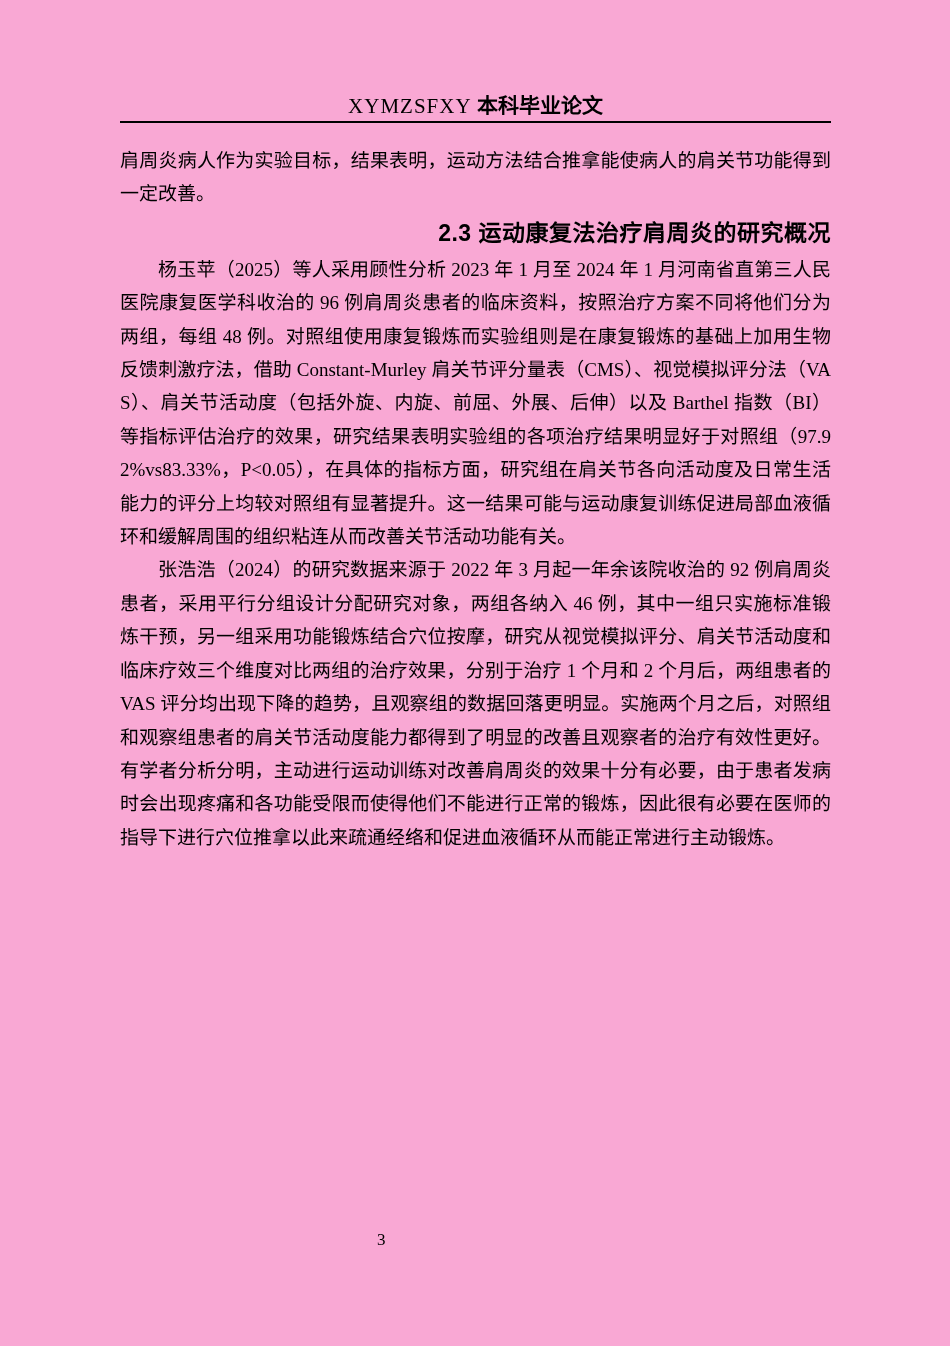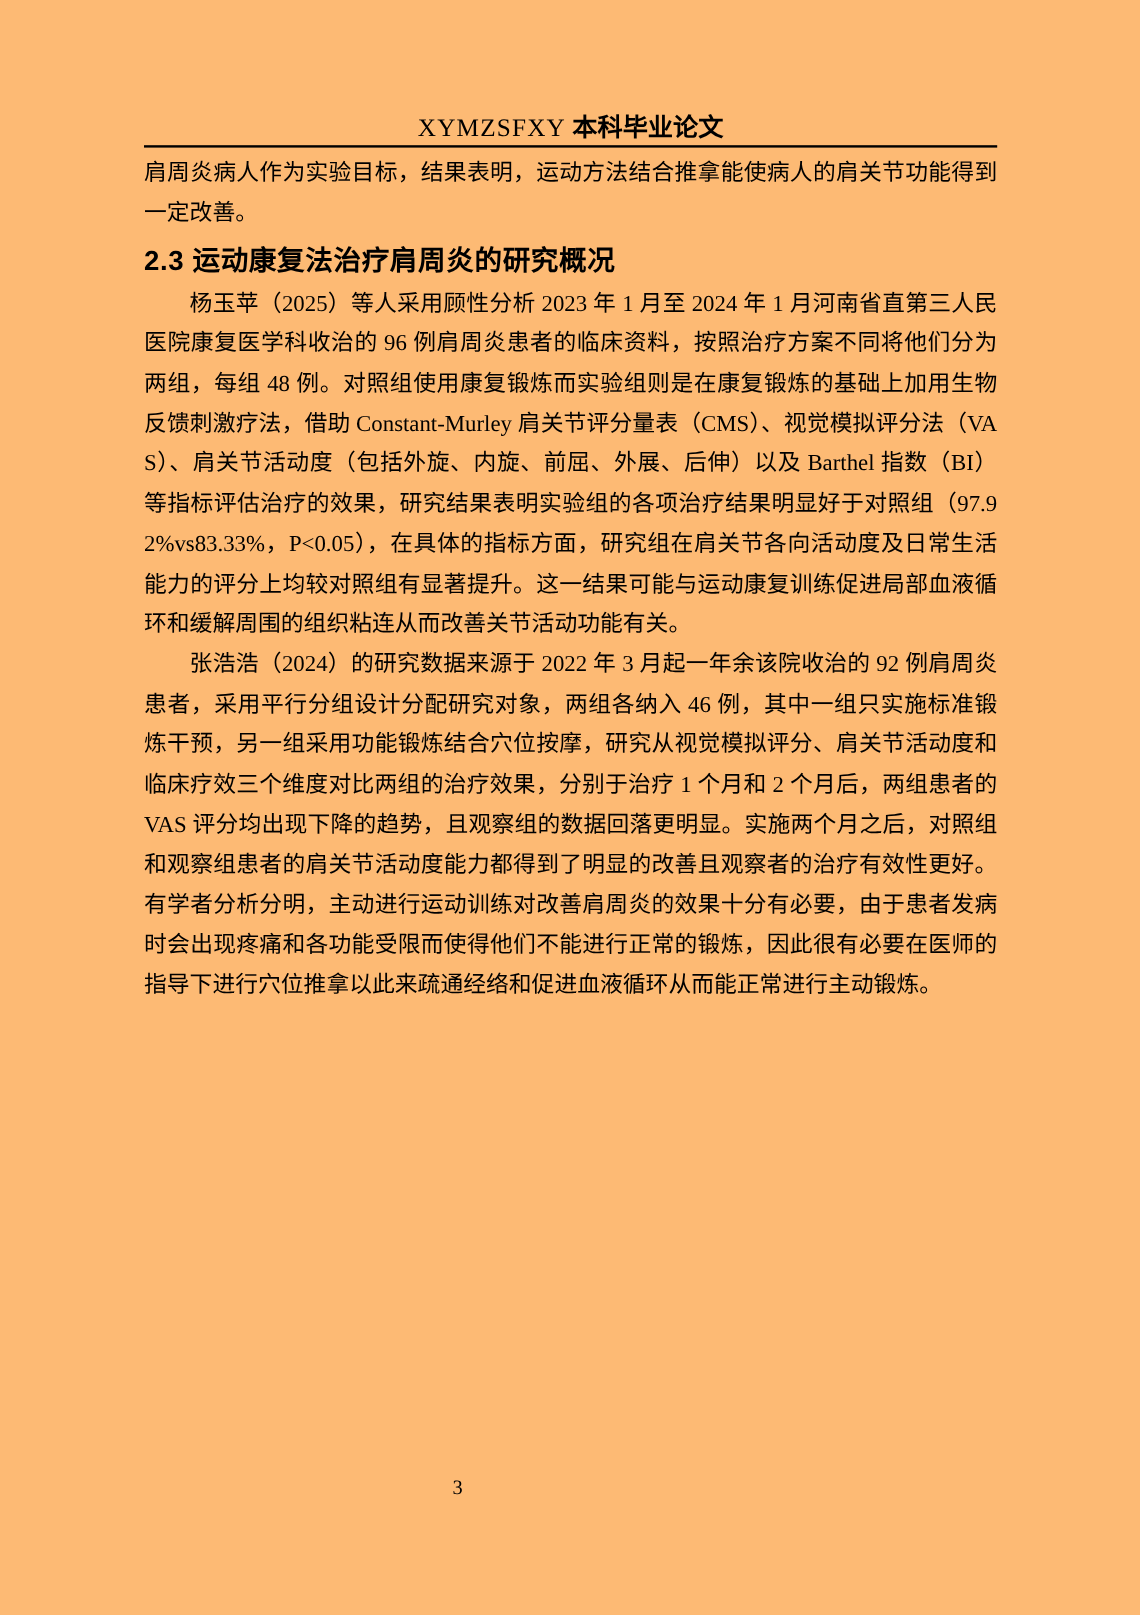--- a/index.html
+++ b/index.html
@@ -4,21 +4,21 @@
 <style>
   html, body {
     margin: 0;
     padding: 0;
     background: #ffffff;
   }
   .sheet {
     position: relative;
     width: 950px;
     height: 1346px;
-    background: #fdba74;
+    background: #f9a8d4;
     color: #000000;
     font-family: "Liberation Serif", "DejaVu Serif", serif;
     overflow: hidden;
   }
   .page-header {
     position: absolute;
     left: 120px;
     top: 93px;
     width: 711px;
     text-align: center;
@@ -31,21 +31,21 @@
   .page-header .latin {
     font-family: "Liberation Serif", "DejaVu Serif", serif;
     letter-spacing: 1px;
   }
   .page-header .cn {
     font-weight: bold;
   }
   .text-column {
     position: absolute;
     left: 120px;
-    top: 128px;
+    top: 144px;
     width: 711px;
   }
   p.body-para {
     margin: 0;
     font-size: 19px;
     line-height: 33.4px;
     text-align: justify;
     text-justify: inter-ideograph;
     text-indent: 2em;
     word-break: break-all;
@@ -53,20 +53,21 @@
   p.no-indent {
     text-indent: 0;
   }
   h2.section-heading {
     margin: 7px 0 5px 0;
     font-family: "Liberation Sans", "DejaVu Sans", sans-serif;
     font-size: 23px;
     font-weight: bold;
     line-height: 30px;
     letter-spacing: 0.5px;
+    text-align: right;
   }
   .page-number {
     position: absolute;
     left: 377px;
     top: 1230px;
     font-size: 17px;
     line-height: 20px;
   }
 </style>
 </head>

